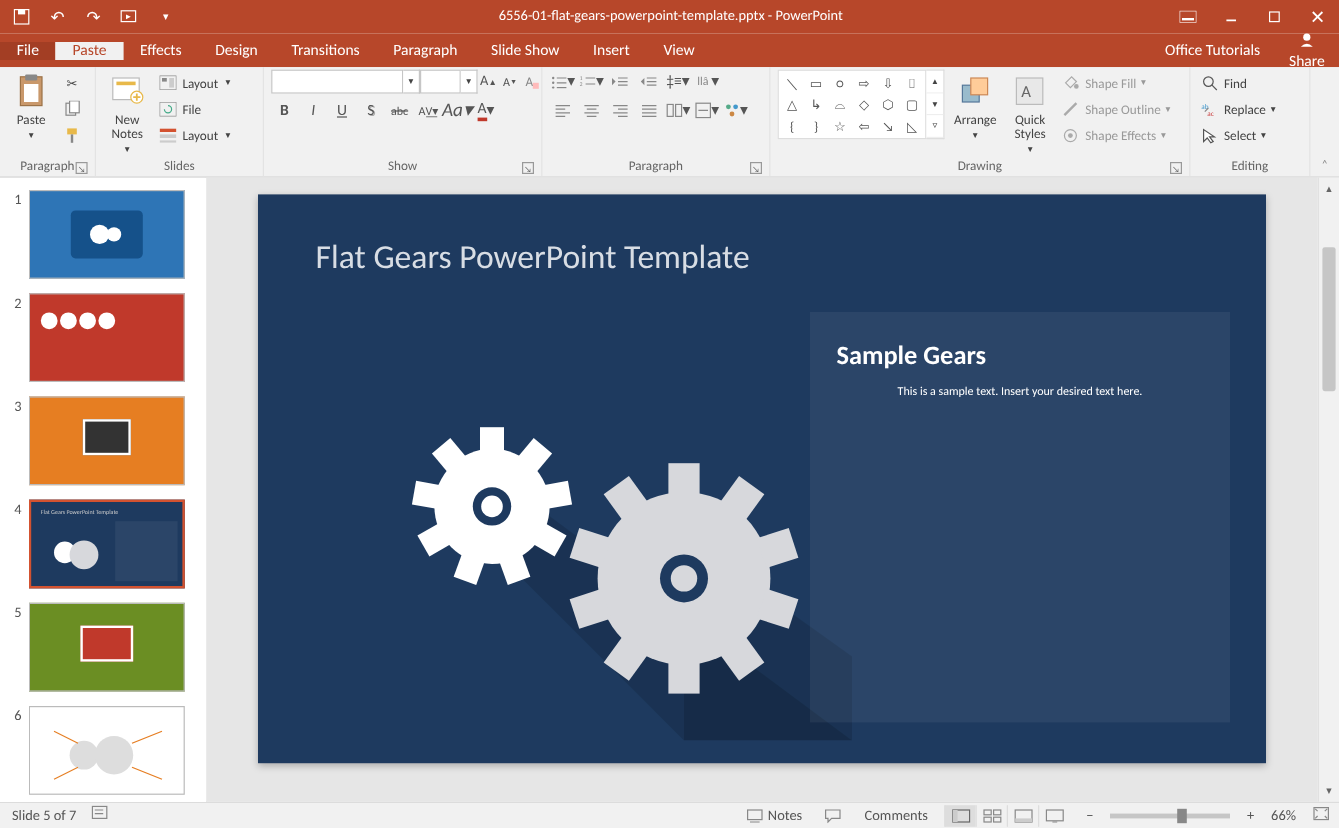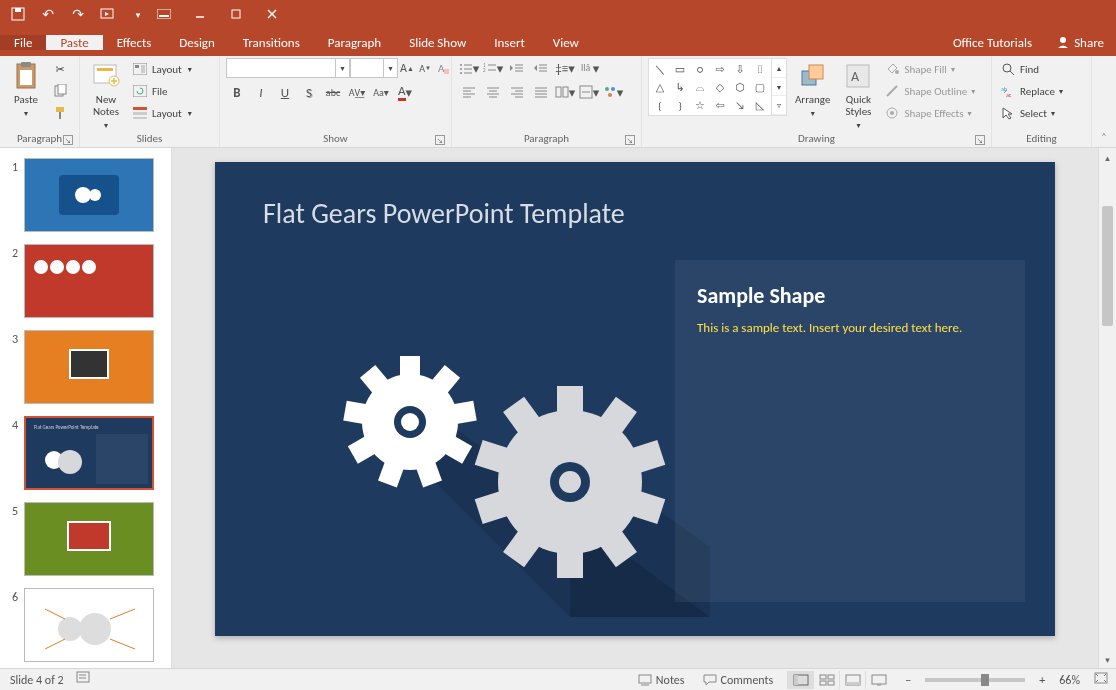--- a/index.html
+++ b/index.html
@@ -57,21 +57,21 @@
 .thumb.sel { border: 2px solid #D35230; }
 .thumb.sel::after { content:""; position:absolute; inset:-3px; border:1px solid #D35230; pointer-events:none; }
 
 .canvas-area { flex:1; background:#E6E6E6; position:relative; overflow:auto; }
 .canvas-inner { position:absolute; inset:0; display:flex; align-items:flex-start; justify-content:center; padding:14px 0 30px; }
 .slide { width: 840px; height: 474px; background: #1E3A5F; position:relative; box-shadow: 0 2px 6px rgba(0,0,0,.25); }
 .slide-title { position:absolute; left:48px; top:34px; color:#d8dde4; font-size: 28px; }
 .gears-wrap { position:absolute; left:95px; top:165px; width:400px; height:290px; }
 .textbox { position:absolute; right:30px; top:98px; width:350px; height:342px; background: rgba(255,255,255,0.06); padding: 22px 22px; }
 .textbox h2 { color:#fff; font-size: 22px; font-weight: 600; margin-bottom: 10px; }
-.textbox p { color:#fde047; font-size: 13px; line-height: 1.35; }
+.textbox p { color:#ffffff; font-size: 10px; line-height: 1.35; text-align: center; }
 .vscroll { width:18px; background:#f1f1f1; border-left:1px solid #ddd; display:flex; flex-direction:column; }
 .vscroll .arr { height:18px; display:flex; align-items:center; justify-content:center; font-size:9px; color:#666; cursor:pointer; }
 .vscroll .track { flex:1; position:relative; }
 .vscroll .sbthumb { position:absolute; left:3px; right:3px; top:40px; height:120px; background:#c6c6c6; border-radius:2px; cursor:pointer; }
 
 
 .statusbar { height: 22px; background:#f1f1f1; border-top:1px solid #d6d6d6; display:flex; align-items:center; font-size:12px; color:#555; padding: 0 4px; }
 .statusbar .left { display:flex; align-items:center; gap:12px; padding-left:6px; }
 .statusbar .right { margin-left:auto; display:flex; align-items:center; gap:10px; }
 .view-btn { width:26px; height:18px; display:flex; align-items:center; justify-content:center; cursor:pointer; border-left:1px solid #ddd; }
@@ -103,20 +103,21 @@
     <span class="icon">↶</span>
     <span class="icon">↷</span>
     <span class="icon">
         <svg width="16" height="14" viewBox="0 0 16 14">
           <rect x="1" y="2" width="12" height="9" fill="none" stroke="#fff"></rect>
           <polygon points="5,5 9,7 5,9" fill="#fff"></polygon>
         </svg>
       </span>
     <span class="icon" style="font-size:9px;">▾</span>
   </div>
+  <div class="titlebar-title">6556-01-flat-gears-powerpoint-template.pptx - PowerPoint</div>
   <div class="win-controls">
     <div class="wc">
         <svg width="14" height="10">
           <rect width="14" height="10" fill="none" stroke="#fff"></rect>
           <rect x="2" y="6" width="10" height="2" fill="#fff"></rect>
         </svg>
       </div>
     <div class="wc">
         <svg width="12" height="12">
           <line x1="2" y1="9" x2="10" y2="9" stroke="#fff" stroke-width="1.5"></line>
@@ -141,21 +142,21 @@
   <div class="tab active">Paste</div>
   <div class="tab">Effects</div>
   <div class="tab">Design</div>
   <div class="tab">Transitions</div>
   <div class="tab">Paragraph</div>
   <div class="tab">Slide Show</div>
   <div class="tab">Insert</div>
   <div class="tab">View</div>
   <div class="tab-right">
     <div class="tab">Office Tutorials</div>
-    <div class="tab" style="display:flex;gap:4px;">
+    <div class="tab" style="display:flex;gap:4px;flex-direction:column;">
       <svg width="14" height="14" viewBox="0 0 14 14">
           <circle cx="7" cy="5" r="3" fill="#fff"></circle>
           <path d="M2 13 Q7 8 12 13" fill="#fff"></path>
         </svg>
       <span>Share</span>
     </div>
   </div>
 </div>
 
 <div class="ribbon">
@@ -271,21 +272,21 @@
             </svg>
           </div>
       </div>
       <div class="btnrow">
         <div class="rbtn" style="font-weight:700;">B</div>
         <div class="rbtn" style="font-style:italic;">I</div>
         <div class="rbtn" style="text-decoration:underline;">U</div>
         <div class="rbtn" style="text-shadow:1px 1px #aaa;">S</div>
         <div class="rbtn" style="text-decoration:line-through;font-size:10px;">abc</div>
         <div class="rbtn" style="font-size:10px;">A͟V▾</div>
-        <div class="rbtn" style="font-size:10px;">Aa▾</div>
+        <div class="rbtn" style="font-size:16px;font-style:italic;">Aa▾</div>
         <div class="rbtn"><span style="border-bottom:3px solid #C0392B;">A</span>▾</div>
       </div>
     </div>
     <div class="group-label"><span>Show</span><span class="dlg">↘</span></div>
   </div>
 
   <div class="group" style="width:190px;">
     <div class="group-body" style="flex-direction:column; gap:4px;">
       <div class="btnrow">
         <div class="rbtn"><svg width="14" height="12">
@@ -597,54 +598,54 @@
               </g>
             </defs>
 
             <polygon points="90,60 400,290 260,290 90,120" fill="rgba(0,0,0,0.12)"></polygon>
             <polygon points="260,120 400,220 400,290 260,290" fill="rgba(0,0,0,0.12)"></polygon>
             <use href="#gear-large" x="260" y="155"></use>
             <use href="#gear-small" x="100" y="95"></use>
           </svg>
         </div>
         <div class="textbox">
-          <h2>Sample Shape</h2>
+          <h2>Sample Gears</h2>
           <p>This is a sample text. Insert your desired text here.</p>
         </div>
       </div>
     </div>
   </div>
 
   <div class="vscroll">
     <div class="arr">▴</div>
     <div class="track">
         <div class="sbthumb"></div>
       </div>
     <div class="arr">▾</div>
   </div>
 </div>
 
 <div class="statusbar">
   <div class="left">
-    <span>Slide 4 of 2</span>
+    <span>Slide 5 of 7</span>
     <span><svg width="16" height="14">
           <rect x="1" y="1" width="12" height="10" fill="none" stroke="#888"></rect>
           <line x1="3" y1="4" x2="10" y2="4" stroke="#888"></line>
           <line x1="3" y1="7" x2="10" y2="7" stroke="#888"></line>
         </svg></span>
   </div>
   <div class="right">
     <span class="sbtn" style="display:flex;align-items:center;gap:4px;">
         <svg width="14" height="12">
           <rect x="1" y="1" width="12" height="8" fill="none" stroke="#888"></rect>
           <line x1="3" y1="11" x2="11" y2="11" stroke="#888"></line>
         </svg>
         <span>Notes</span>
       </span>
-    <span class="sbtn" style="display:flex;align-items:center;gap:4px;">
+    <span class="sbtn" style="display:flex;align-items:center;gap:20px;">
         <svg width="14" height="12">
           <path d="M1 1 H13 V8 H6 L3 11 V8 H1 Z" fill="none" stroke="#888"></path>
         </svg>
         <span>Comments</span>
       </span>
     <div style="display:flex;">
       <div class="view-btn active">
           <svg width="16" height="12">
             <rect x="1" y="1" width="14" height="10" fill="none" stroke="#666"></rect>
             <rect x="1" y="1" width="4" height="10" fill="#ccc"></rect>

